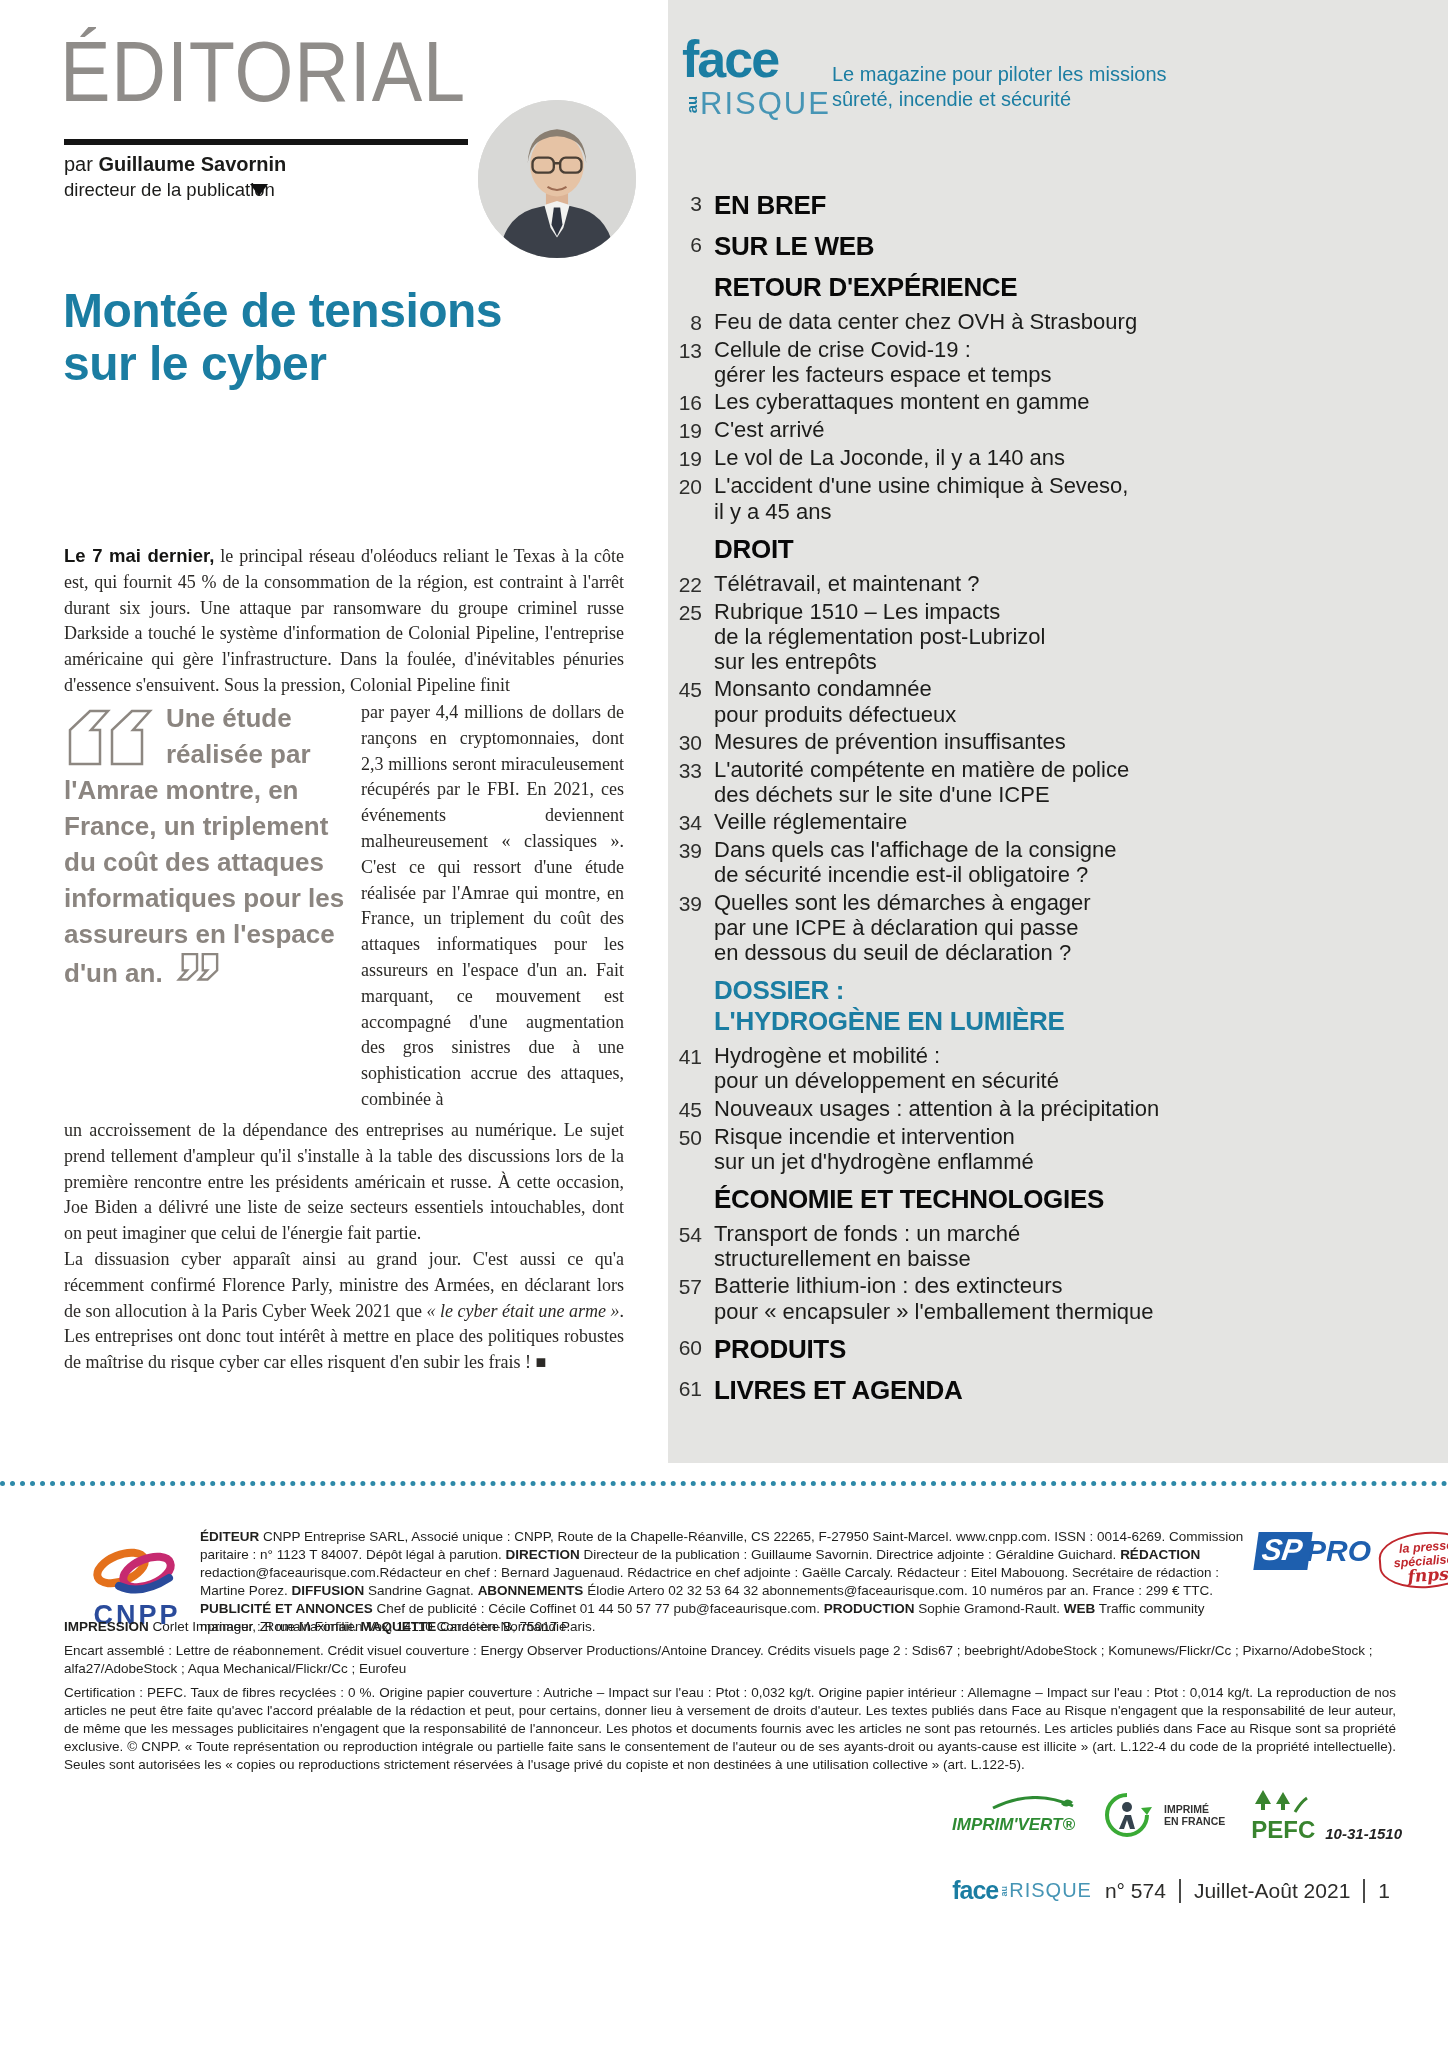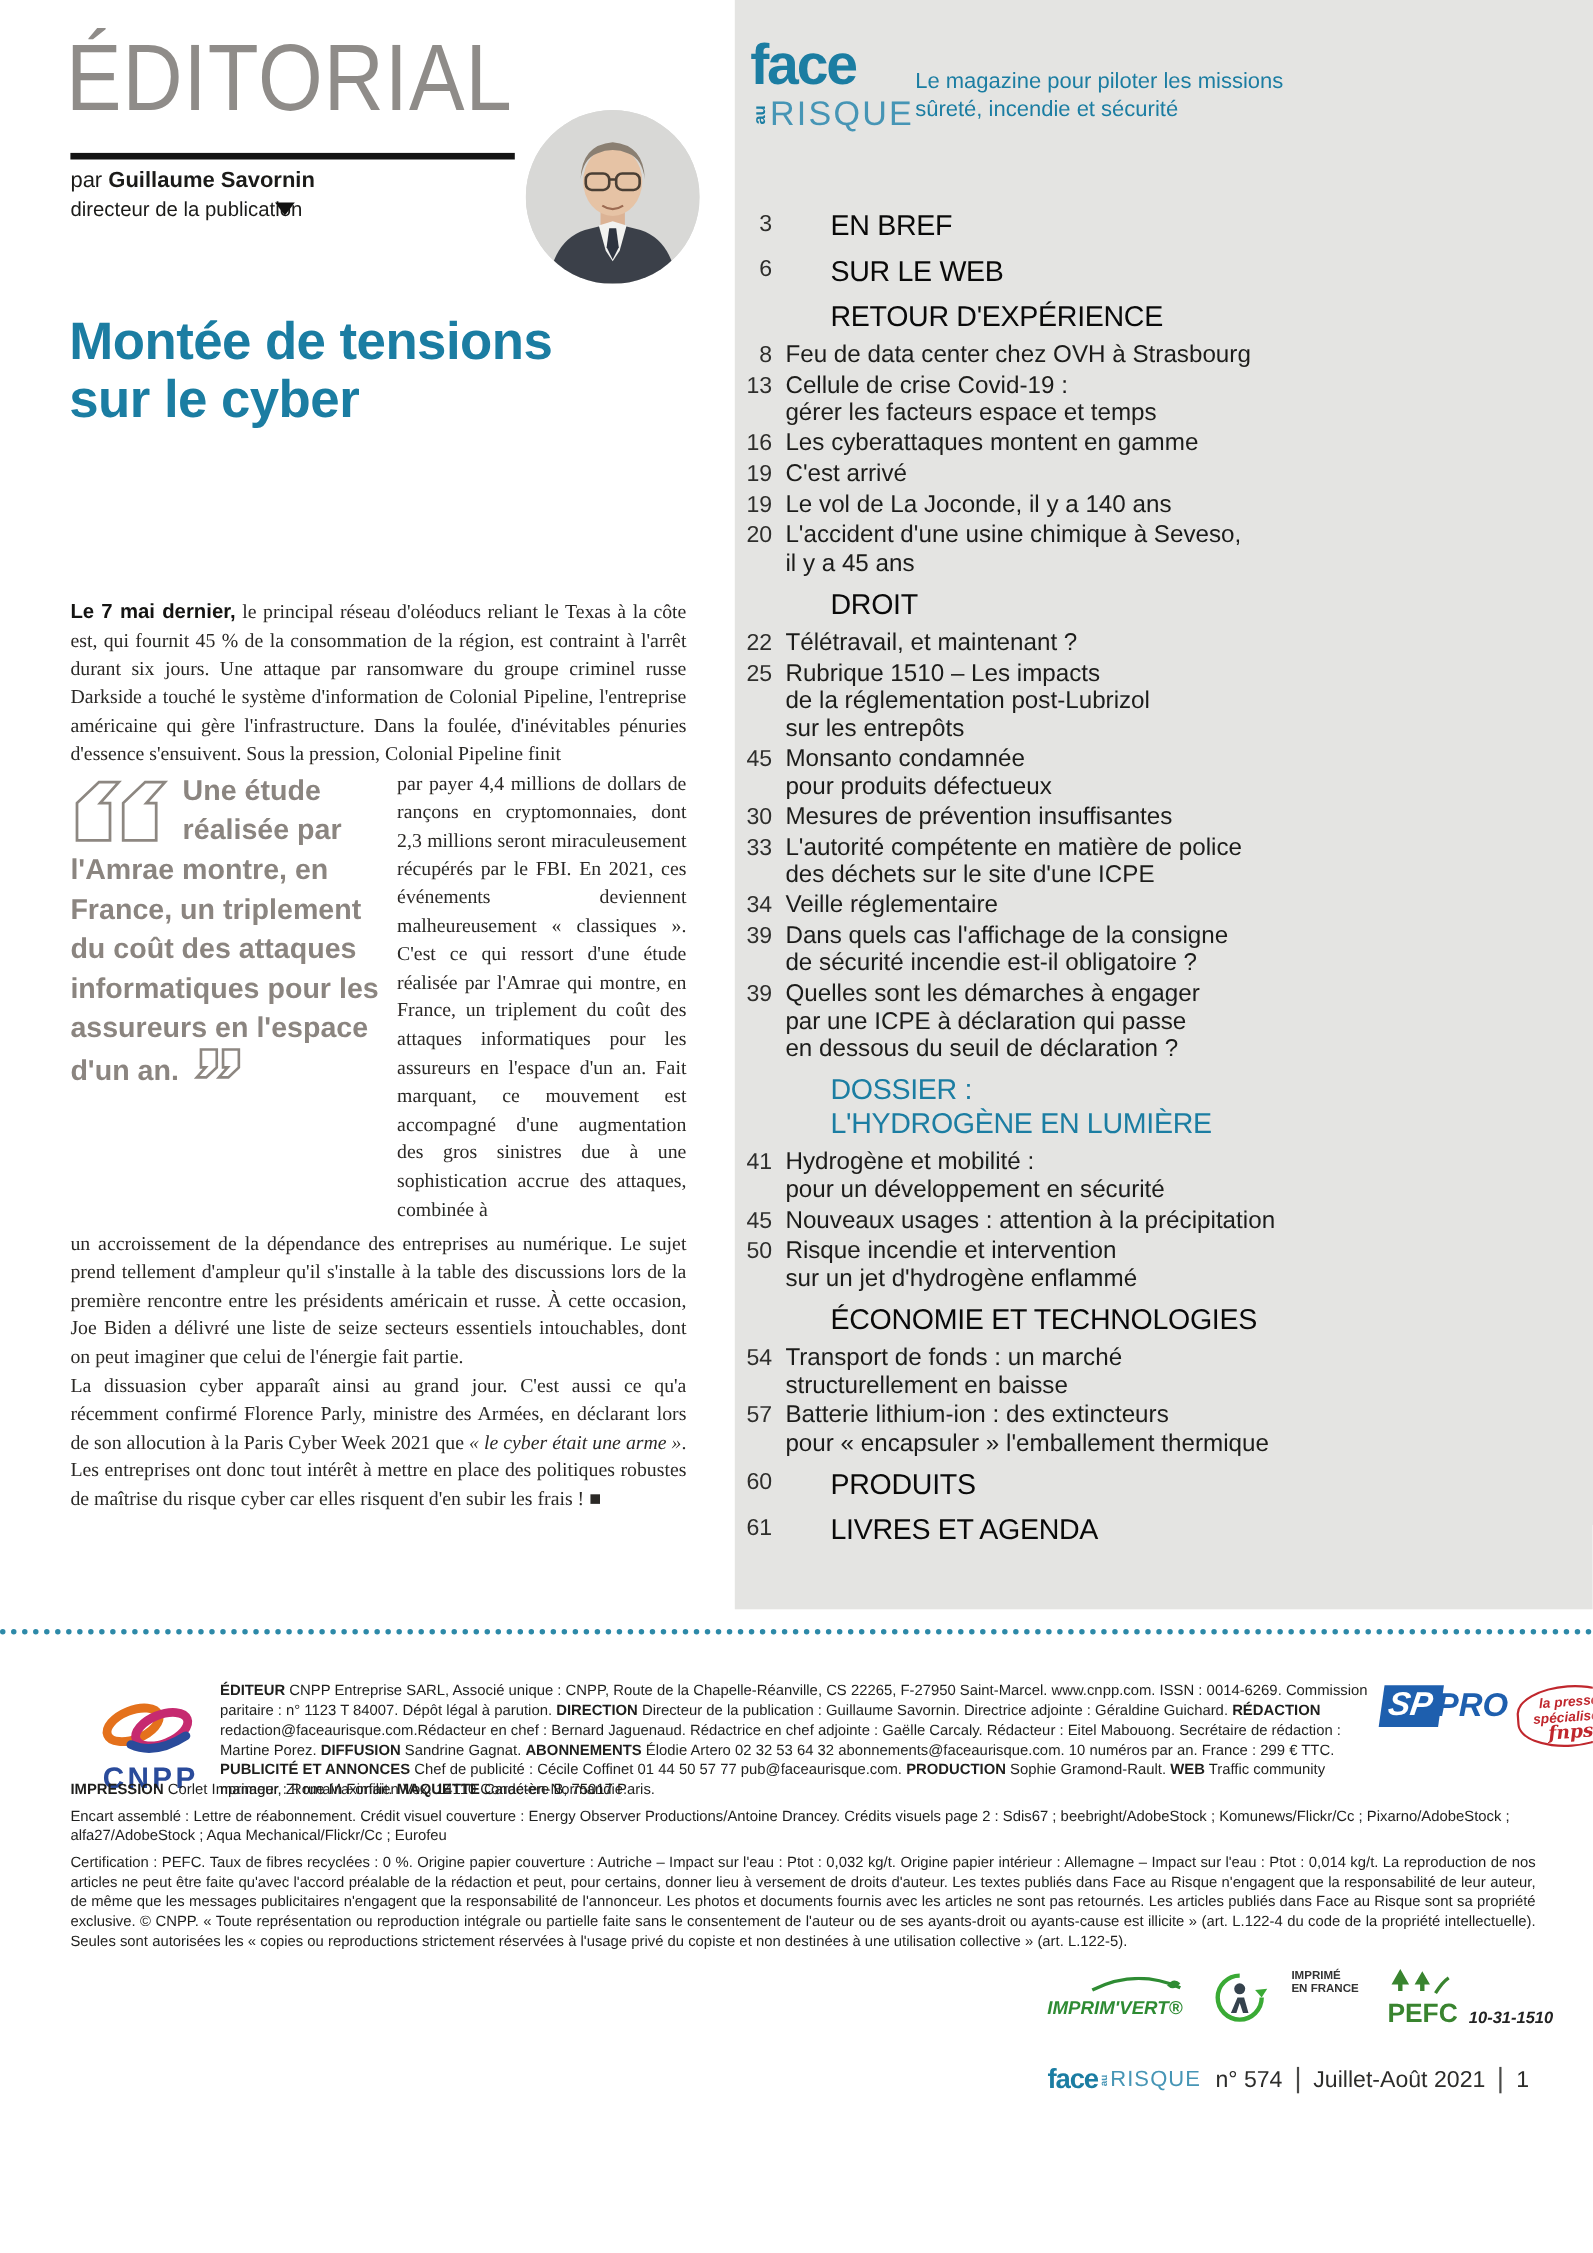--- a/index.html
+++ b/index.html
@@ -48,21 +48,21 @@
   .mast .risque { font-size:31px; font-weight:300; color:#4695b5; letter-spacing:2px; }
   .tagline { left:832px; top:62px; font-size:20px; line-height:25px; color:#1b7da2; }
 
   .toc { left:668px; top:180px; width:726px; }
   .trow { display:grid; grid-template-columns:46px 1fr; }
   .tnum { text-align:right; padding-right:12px; font-size:21px; color:#2e2e2c; padding-top:2px; }
   .ttxt { white-space:pre-line; }
   .t-ent { margin-bottom:2px; }
   .t-ent .ttxt { font-size:22px; line-height:25.2px; color:#1c1c1a; }
   .t-sec { margin:10px 0 6px; }
-  .t-sec .ttxt { font-size:26px; line-height:31px; font-weight:normal; color:#090909; letter-spacing:-0.3px;margin-left:41px; }
+  .t-sec .ttxt { font-size:26px; line-height:31px; font-weight:bold; color:#090909; letter-spacing:-0.3px; }
   .t-acc .ttxt { color:#1b7da2; }
 
   
   .dotline { left:0; top:1481px; width:1448px; height:0; border-top:5px dotted #2d89a8; }
 
   .cnpp { left:78px; top:1542px; width:118px; text-align:center; }
   .cnpp .cnpp-word { font-size:27px; font-weight:bold; color:#2a4b9b; letter-spacing:3px; margin-top:-4px; }
 
   .colo { left:200px; top:1528px; width:1048px; font-size:13.5px; line-height:18px; color:#1f1f1d; }
   .colo b, .impr b { font-weight:bold; }
@@ -74,21 +74,21 @@
   .sp-box { background:#1e5fae; color:#fff; font-weight:bold; font-style:italic; font-size:30px;
             padding:2px 8px 4px 6px; transform:skewX(-8deg); line-height:32px; }
   .sp-pro { color:#1e5fae; font-weight:bold; font-style:italic; font-size:30px; line-height:38px; margin-left:-4px; }
   .fnps { width:96px; border:2px solid #c0272d; border-radius:50% / 42%; color:#c0272d; text-align:center;
           font-style:italic; font-weight:bold; font-size:12.5px; line-height:14px; padding:6px 2px 4px;
           transform:rotate(-4deg); }
   .fnps .script { font-family:"DejaVu Serif", serif; font-style:italic; font-size:17px; }
 
   .greenlogos { left:952px; top:1788px; display:flex; align-items:center; gap:26px; }
   .iv { color:#2e8b33; font-weight:bold; font-style:italic; font-size:17px; text-align:right; }
-  .fr-logo { display:flex; gap:21px; }
+  .fr-logo { display:flex; align-items:center; gap:11px; }
   .fr-txt { font-size:10.5px; font-weight:bold; color:#333; line-height:12px; }
   .pefc { display:flex; align-items:flex-end; gap:10px; }
   .pefc-word { color:#39842f; font-weight:bold; font-size:24px; line-height:24px; }
   .pefc-code { font-size:15px; font-weight:bold; color:#222;font-style:italic; }
 
   .footer { top:1876px; right:58px; display:flex; align-items:center; gap:13px; }
   .footer .f-face { font-size:25px; font-weight:bold; color:#1b7da2; letter-spacing:-1px; }
   .footer .f-au { font-size:9px; font-weight:bold; color:#4695b5; transform:rotate(-90deg); width:11px; display:inline-block; }
   .footer .f-risque { font-size:20px; font-weight:300; color:#4695b5; letter-spacing:1px; }
   .footer .f-item { font-size:21px; color:#2c2c2a; }

